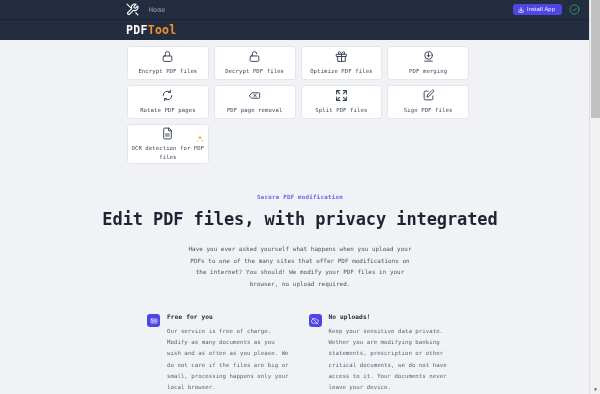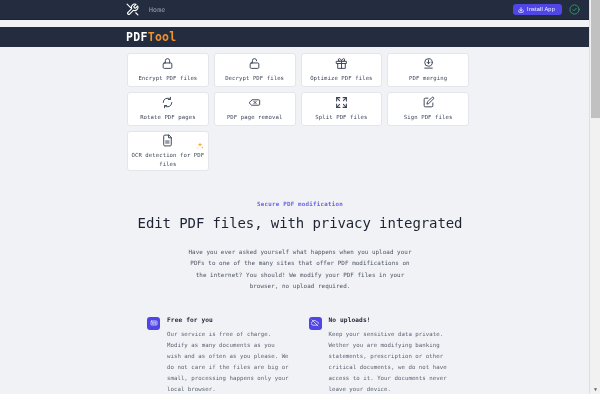--- a/index.html
+++ b/index.html
@@ -46,21 +46,20 @@
   .dl-icon { width: 6px; height: 6px; display:block; }
   .check-icon { width: 11px; height: 11px; display: block; }
 
   
   .brandband {
     background: #232d3f;
     height: 20px;
     display: flex;
     align-items: center;
     padding-left: 126px;
-    margin-top: 7px;
   }
   .brand { font-size: 11.5px; font-weight: bold; letter-spacing: .3px; }
   .brand .pdf { color: #ffffff; }
   .brand .tool { color: #f0922b; }
 
   
   .grid-wrap {
     background: #f1f2f5;
     padding: 6px 0 0 0;
   }
@@ -106,22 +105,22 @@
     padding-top: 30px;
   }
   .eyebrow {
     color: #6b63e8;
     font-size: 5.8px;
     font-weight: bold;
     letter-spacing: .25px;
   }
   .hero-title {
     margin-top: 7px;
-    font-size: 14px;
-    font-weight: normal;
+    font-size: 17px;
+    font-weight: bold;
     color: #1e2433;
     line-height: 1.42;
     letter-spacing: -.1px;
   }
   .hero-para {
     margin: 13px auto 0;
     width: 232px;
     font-size: 5.9px;
     color: #4b5363;
     line-height: 1.95;

